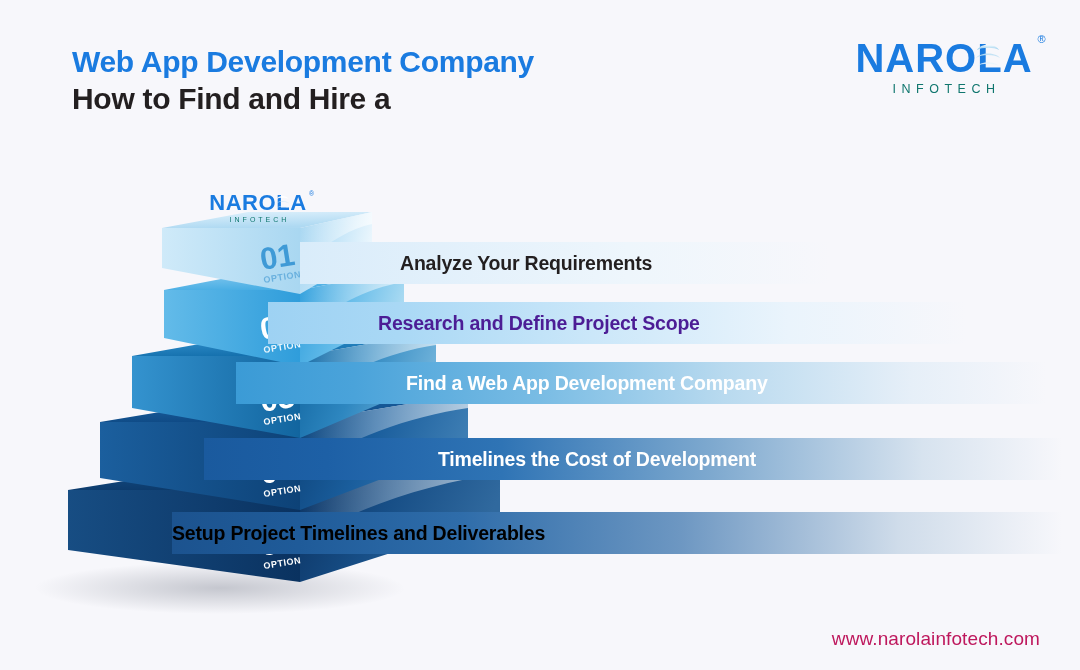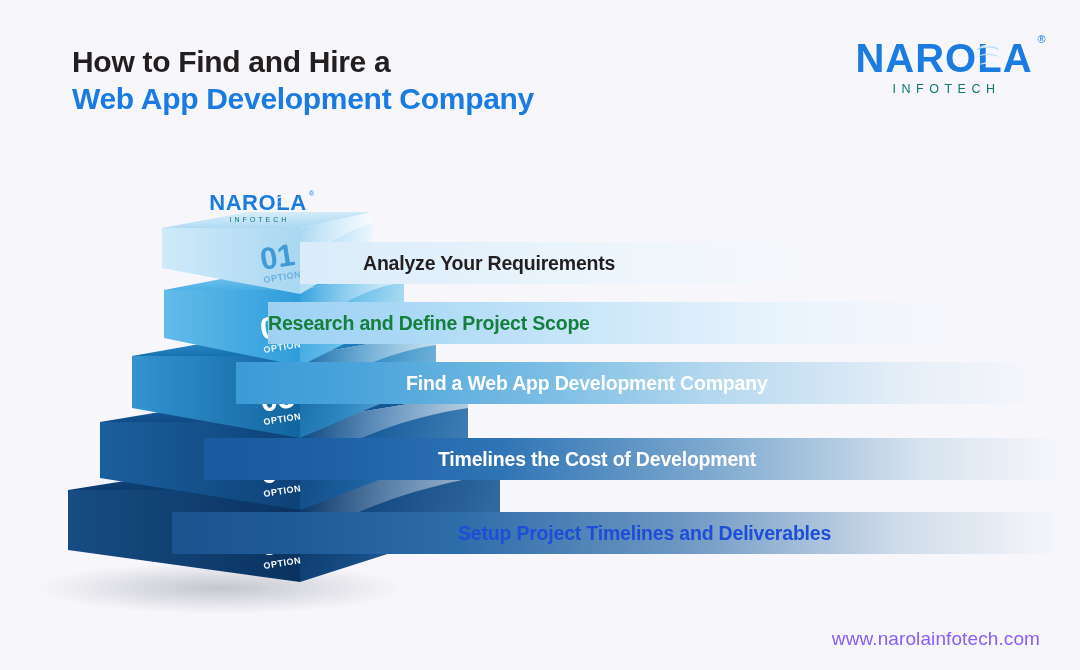--- a/index.html
+++ b/index.html
@@ -124,62 +124,62 @@
   .ribbon-bg {
     position: absolute;
     left: 0; top: 0; right: 0; bottom: 0;
     z-index: 1;
   }
 
   #ribbon-1 { left: 300px; top: 242px; }
   #ribbon-1 .ribbon-bg {
     background: linear-gradient(90deg, #d9ecfa 0%, #e2f0fb 18%, #eef6fc 42%, #f7f7fb 68%, #f7f7fb 100%);
   }
-  #ribbon-1 .ribbon-text { color: #231f20; margin-left: 63px; }
+  #ribbon-1 .ribbon-text { color: #231f20; margin-left: 100px; }
 
   #ribbon-2 { left: 268px; top: 302px; }
   #ribbon-2 .ribbon-bg {
     background: linear-gradient(90deg, #9ed2f3 0%, #a9d8f5 16%, #cbe7f9 40%, #eaf4fc 64%, #f7f7fb 86%, #f7f7fb 100%);
   }
-  #ribbon-2 .ribbon-text { color: #15803d; }
+  #ribbon-2 .ribbon-text { color: #4c1d95; margin-left: 110px; }
 
   #ribbon-3 { left: 236px; top: 362px; }
   #ribbon-3 .ribbon-bg {
     background: linear-gradient(90deg, #3b9bd6 0%, #4aa3da 14%, #79bce4 36%, #b9daef 58%, #e6eff8 80%, #f7f7fb 96%);
   }
   #ribbon-3 .ribbon-text { color: #ffffff; margin-left: 170px; }
 
   #ribbon-4 { left: 204px; top: 438px; }
   #ribbon-4 .ribbon-bg {
     background: linear-gradient(90deg, #1a5a9e 0%, #1d60a6 14%, #2f74b5 34%, #7ea9cf 58%, #d7e3ef 82%, #f7f7fb 98%);
   }
   #ribbon-4 .ribbon-text { color: #ffffff; margin-left: 234px; }
 
   #ribbon-5 { left: 172px; top: 512px; }
   #ribbon-5 .ribbon-bg {
     background: linear-gradient(90deg, #1c538f 0%, #1f5b99 14%, #2f6daa 32%, #6d97c2 56%, #cfdcea 80%, #f7f7fb 98%);
   }
-  #ribbon-5 .ribbon-text { color: #1d4ed8; margin-left: 286px; }
+  #ribbon-5 .ribbon-text { color: #000000; }
 
   
   #footer-url {
     position: absolute;
     right: 40px;
     bottom: 20px;
     font-size: 19px;
-    color: #8b5cf6;
+    color: #be185d;
     letter-spacing: 0.1px;
   }
 </style>
 </head>
 <body>
 
 <div id="header-title">
+  <span class="title-line title-line-2">Web App Development Company</span>
   <span class="title-line title-line-1">How to Find and Hire a</span>
-  <span class="title-line title-line-2">Web App Development Company</span>
 </div>
 
 <div id="brand-logo">
   <div class="logo-word">
     <span>NAROLA</span>
     <span class="logo-reg">®</span>
     <svg class="logo-swirl" width="30" height="34" viewBox="0 0 30 34" style="left:118px; top:3px;">
       <defs>
         <linearGradient id="swg1" x1="0" y1="0" x2="0" y2="1">
           <stop offset="0" stop-color="#ffffff"></stop>

